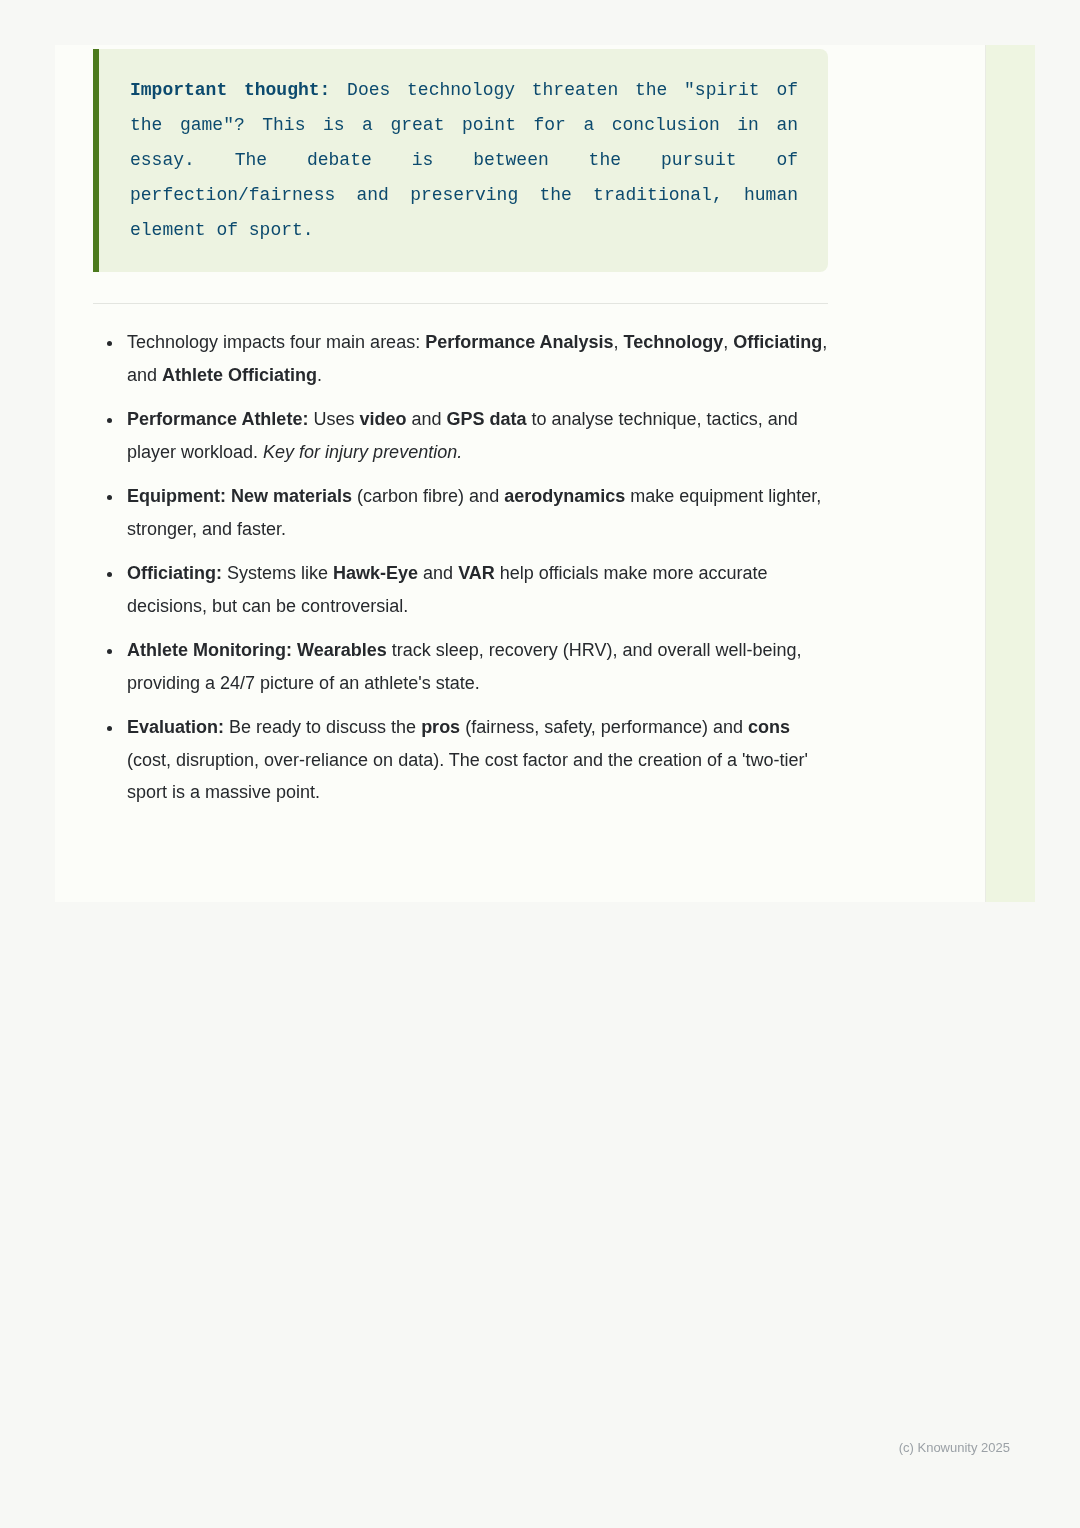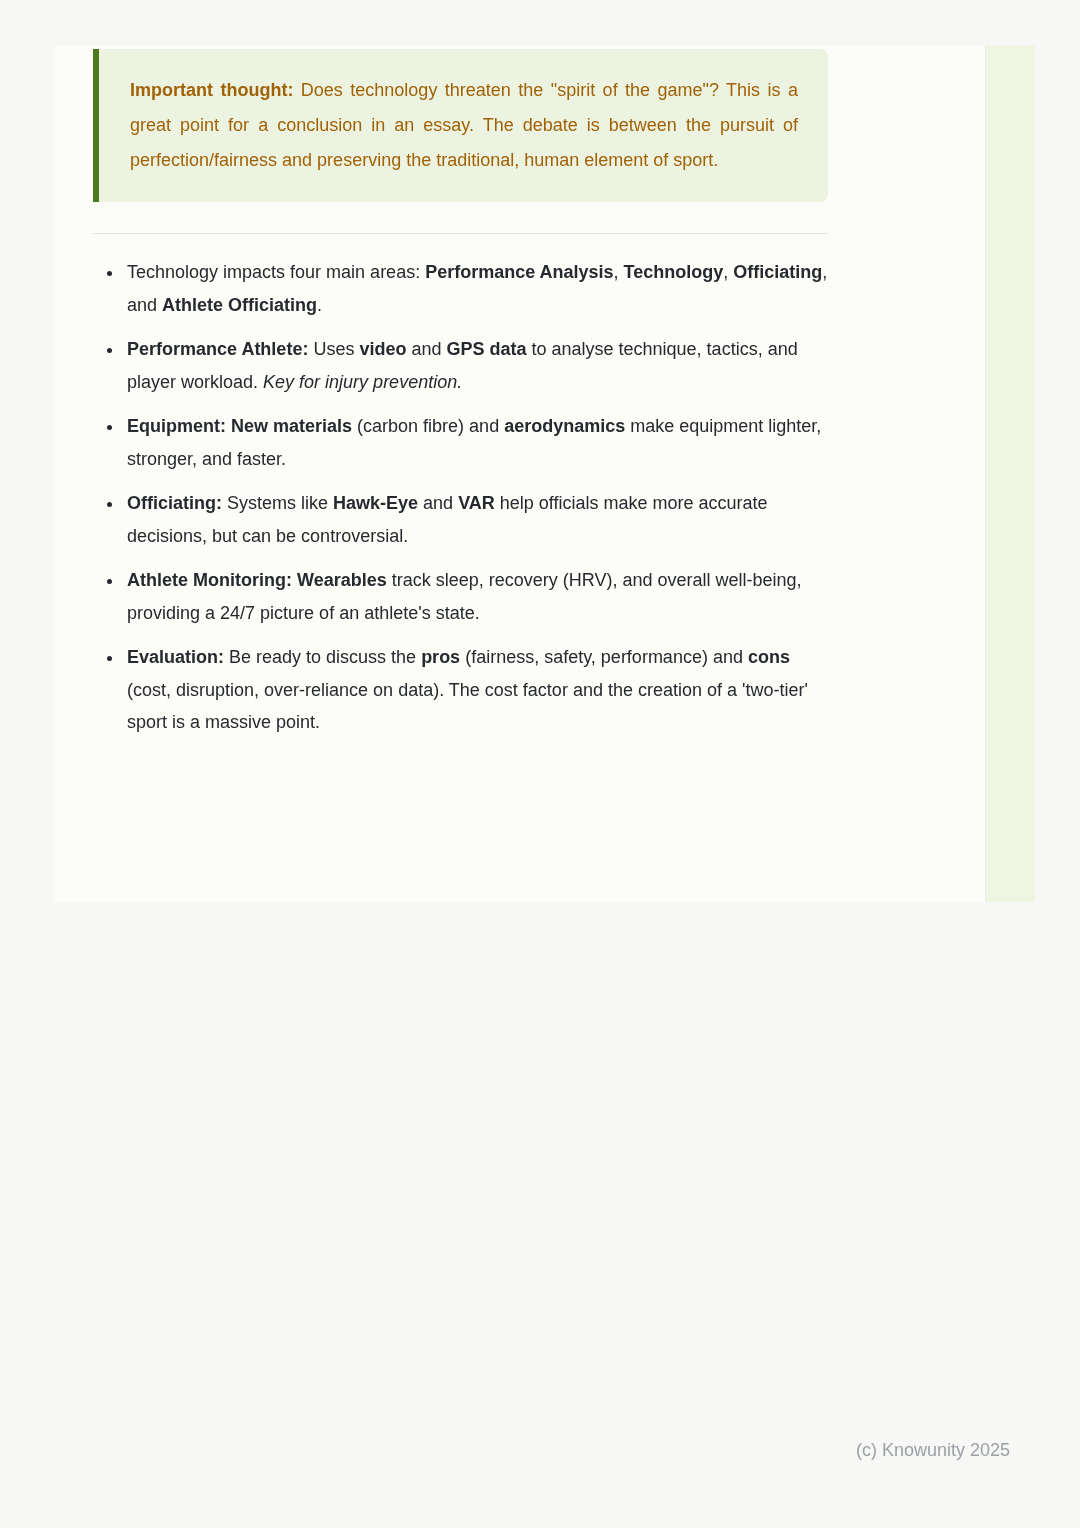--- a/index.html
+++ b/index.html
@@ -36,21 +36,22 @@
   .callout {
     background: var(--callout-bg, #edf3e1);
     border-left: 6px solid var(--callout-border, #4c7a1d);
     border-radius: 0 8px 8px 0;
     padding: 24px 30px 24px 31px;
   }
   .callout-text {
     font-size: 18px;
     line-height: 35px;
     text-align: justify;
-    color: #a16207;
+    color: #0c4a6e;
+    font-family: Liberation Mono, monospace;
   }
   .callout-text b { font-weight: 700; }
   .divider {
     border: none;
     border-top: 1px solid #e3e5e0;
     margin: 31px 0 0 0;
   }
   .section-title {
     margin-top: 34px;
     font-size: 28px;
@@ -71,21 +72,21 @@
     padding-left: 4px;
     color: #26292d;
   }
   ul.summary li::marker { color: #26292d; font-size: 15px; }
   ul.summary strong { font-weight: 700; }
   ul.summary em { font-style: italic; }
   .footer {
     position: absolute;
     top: 1440px;
     right: 70px;
-    font-size: 18px;
+    font-size: 13px;
     color: var(--muted, #9ba1a6);
   }
 </style>
 </head>
 <body>
 
 <div class="card">
   <div class="side-strip"></div>
   <div class="content">
 

